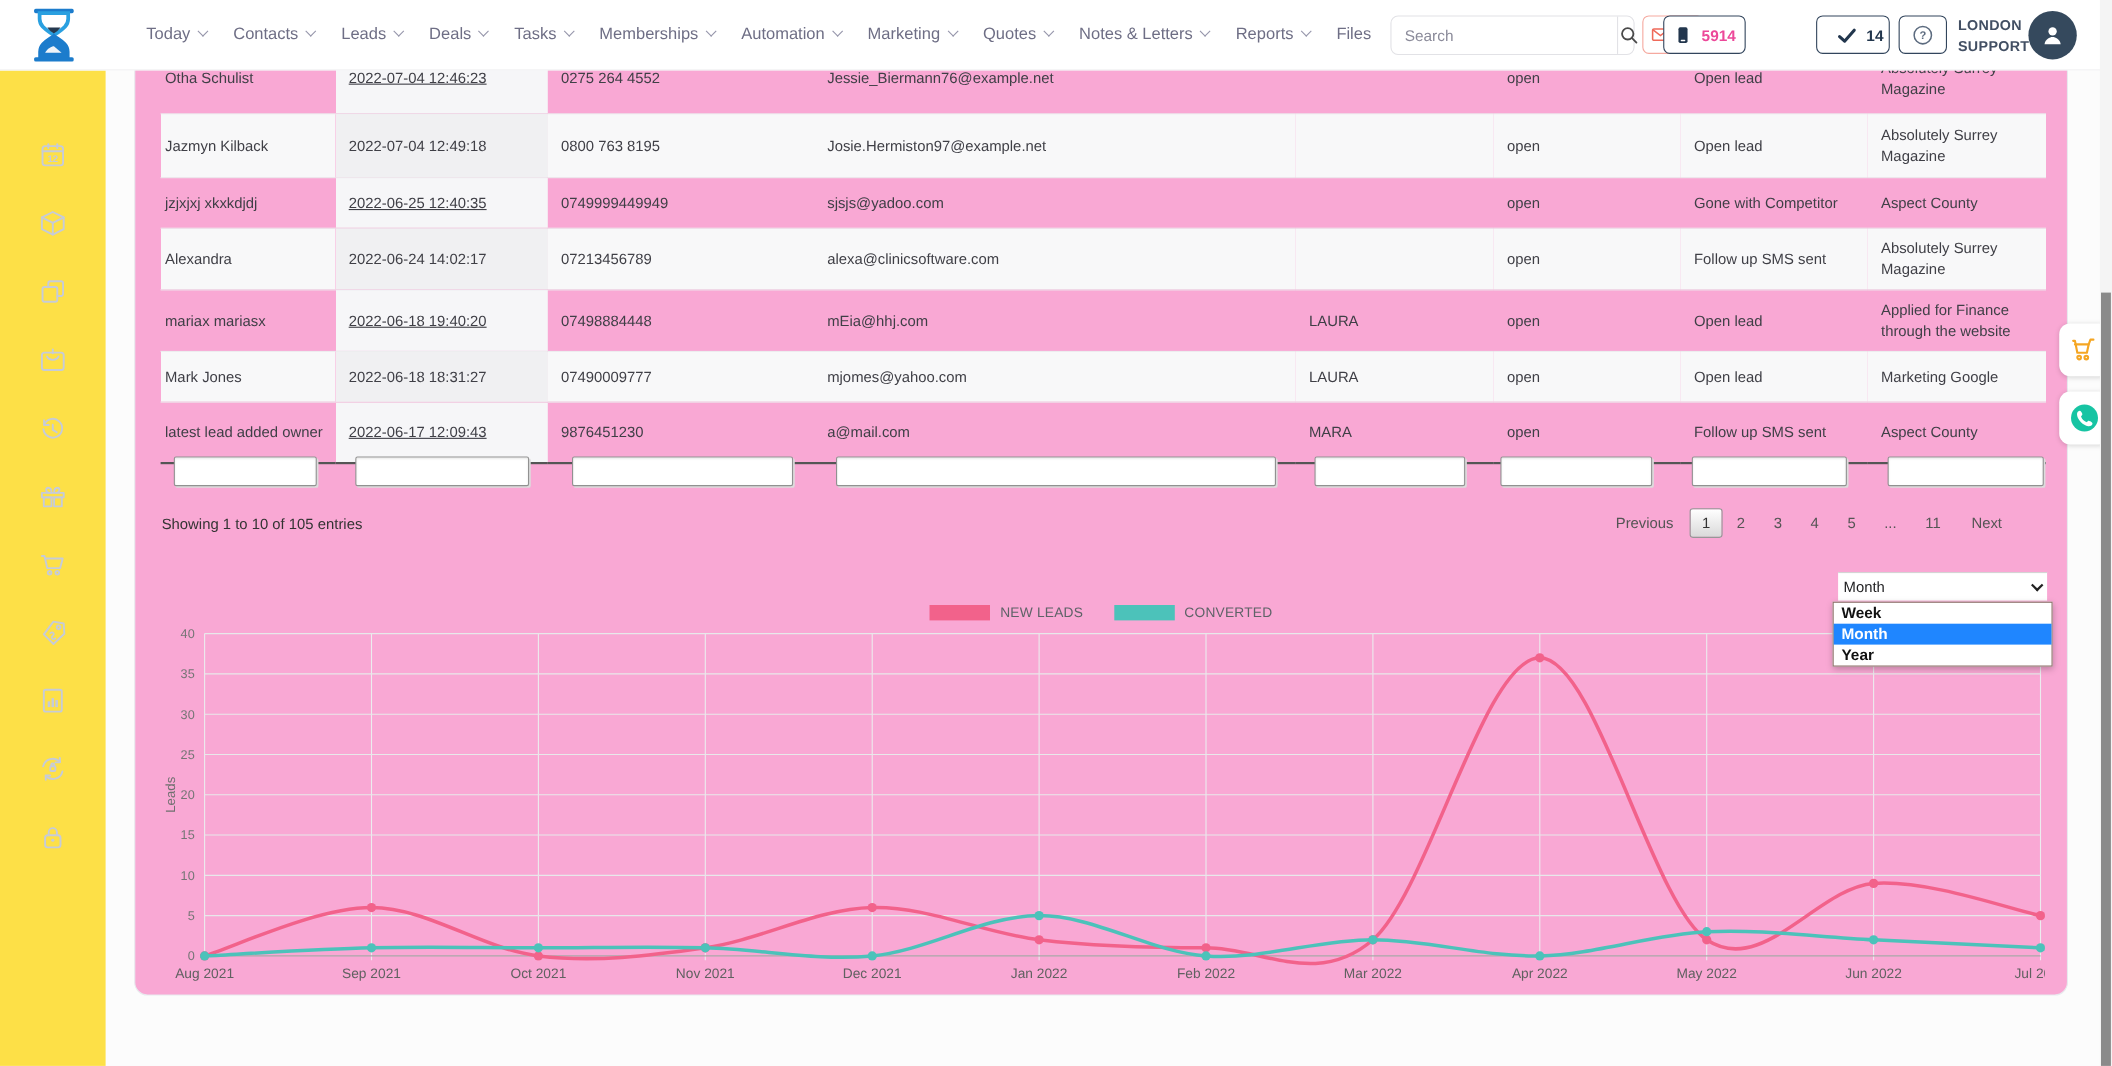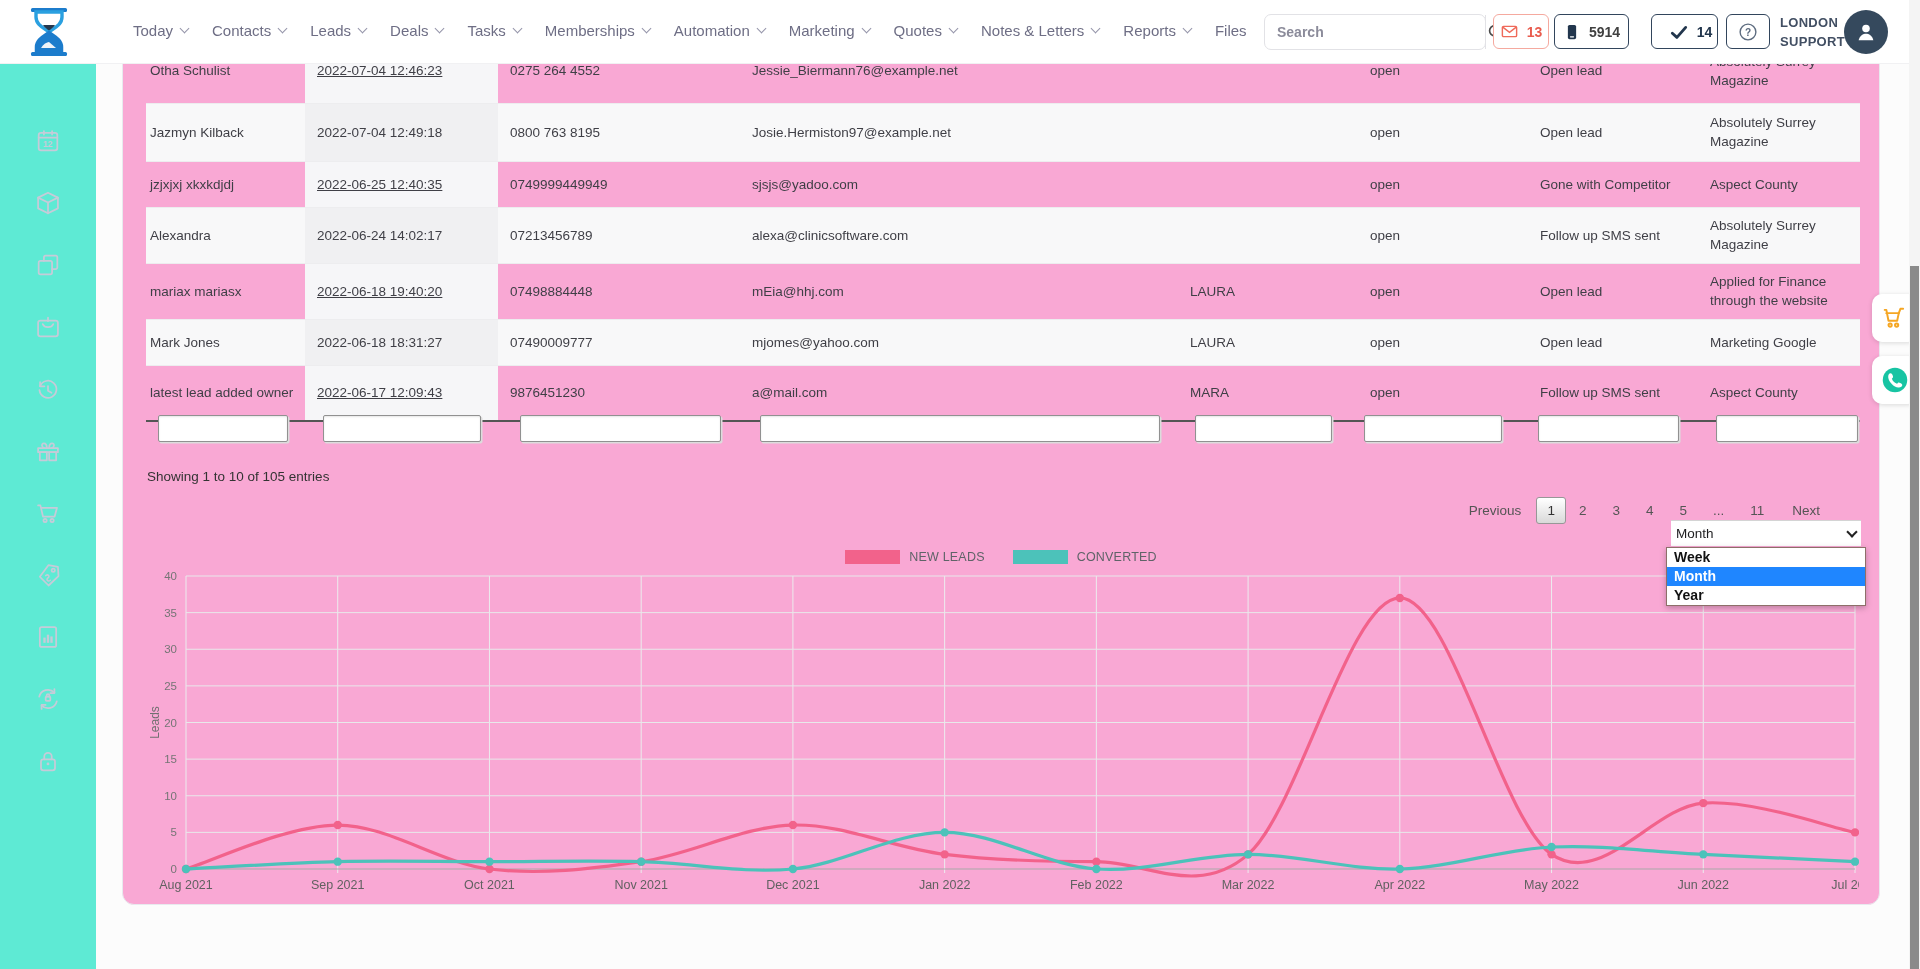--- a/index.html
+++ b/index.html
@@ -11,37 +11,37 @@
   .header { position:absolute; left:0; top:0; width:1920px; height:64px; background:#fff;
             border-bottom:1px solid #f1f1f3; z-index:50; }
   .logo { position:absolute; left:28px; top:7px; width:42px; height:50px; cursor:pointer; }
   .nav { position:absolute; left:133px; top:0; height:60px; display:flex; align-items:center; gap:24px; }
   .nav-item { display:flex; align-items:center; font-size:15px; color:#6e6e85; cursor:pointer; white-space:nowrap; }
   .chev { width:7px; height:7px; border-right:1.6px solid #9595aa; border-bottom:1.6px solid #9595aa;
           transform:rotate(45deg); display:inline-block; margin-left:8px; margin-top:-4px; }
   .search-group { position:absolute; left:1264px; top:14px; width:222px; height:36px;
                   border:1px solid #e2e2e6; border-radius:7px; display:flex; background:#fff; }
   .search-group input { flex:1; border:none; outline:none; padding:0 12px; font-size:14px; color:#555;
-                        background:transparent; font-family:inherit;font-weight:bold; }
+                        background:transparent; font-family:inherit; }
   .search-group input::placeholder { color:#8b8b9a; }
   .search-btn { width:44px; border-left:1px solid #e2e2e6; display:flex; align-items:center;
                 justify-content:center; cursor:pointer; }
   .badge { position:absolute; top:14px; height:35px; border-radius:6px; display:flex; align-items:center;
            justify-content:center; gap:8px; font-size:14px; font-weight:bold; cursor:pointer; background:#fff; }
   .badge-mail  { left:1493px; width:56px; border:1px solid #f5a99f; color:#e95c4e; }
-  .badge-phone { left:1512px; width:75px; border:1px solid #32455c; color:#404040;margin-left:42px; }
+  .badge-phone { left:1512px; width:75px; border:1px solid #32455c; color:#ec4899; }
   .badge-check { left:1651px; width:67px; border:1px solid #32455c; color:#22364d;padding-left:12px; }
   .badge-help  { left:1726px; width:44px; border:1px solid #32455c; }
   .user-label { position:absolute; left:1780px; top:13px; font-size:13px; font-weight:bold;
                 color:#424f63; line-height:19px; letter-spacing:.3px; }
   .avatar { position:absolute; left:1844px; top:10px; width:44px; height:44px; border-radius:50%;
             background:#35495d; display:flex; align-items:center; justify-content:center; cursor:pointer; }
 
   
-  .sidebar { position:absolute; left:0; top:64px; width:96px; height:905px; background:#5eead4; z-index:10; }
+  .sidebar { position:absolute; left:0; top:64px; width:96px; height:905px; background:#fde047; z-index:10; }
   .side-icon { position:absolute; left:34px; width:28px; height:28px; cursor:pointer; }
 
   
   .card { position:absolute; left:122px; top:30px; width:1758px; height:875px; background:#f9a8d4;
           border:1px solid #e8eaee; border-radius:12px; z-index:1; }
 
   
   .table-wrap { position:absolute; left:23px; top:8px; width:1714px; }
   table.leads { width:100%; border-collapse:collapse; table-layout:fixed; font-size:13.5px; color:#3f3f46; }
   table.leads td { vertical-align:middle; padding-left:12px; padding-right:8px; line-height:19px; overflow:hidden; }
@@ -55,21 +55,21 @@
 
   
   .filter-row { position:absolute; left:0; top:384px; width:100%; height:30px; }
   .filter-row input { position:absolute; height:27px; border:1px solid #919191; border-radius:2px;
                       background:#fff; box-shadow:inset 0 1px 2px rgba(0,0,0,.10), 1.5px 1.5px 0 #dcdcdc;
                       outline:none; padding:0 6px; font-size:13px; font-family:inherit; }
 
   .info { position:absolute; left:24px; top:438px; font-size:13.5px; color:#333; }
 
   .pagination { position:absolute; right:44px; top:431px; display:flex; gap:0;
-                font-size:13.5px; color:#555;margin-top:35px; }
+                font-size:13.5px; color:#555; }
   .page-link { padding:6px 13px; cursor:pointer; }
   .page-link.nav-link { padding:6px 15px; }
   .page-link.current { border:1px solid #979797; border-radius:3px; background:linear-gradient(#fff,#d9d9d9);
                        color:#333; padding:5px 10px; }
   .page-link.ellipsis { cursor:default; }
 
   
   .period-select { position:absolute; left:1548px; top:489px; width:190px; height:26px;
                    border-top:1px solid #d4d4d4; display:flex; align-items:center;
                    justify-content:space-between; padding:0 5px; font-size:13.5px; color:#1d1d1f;

